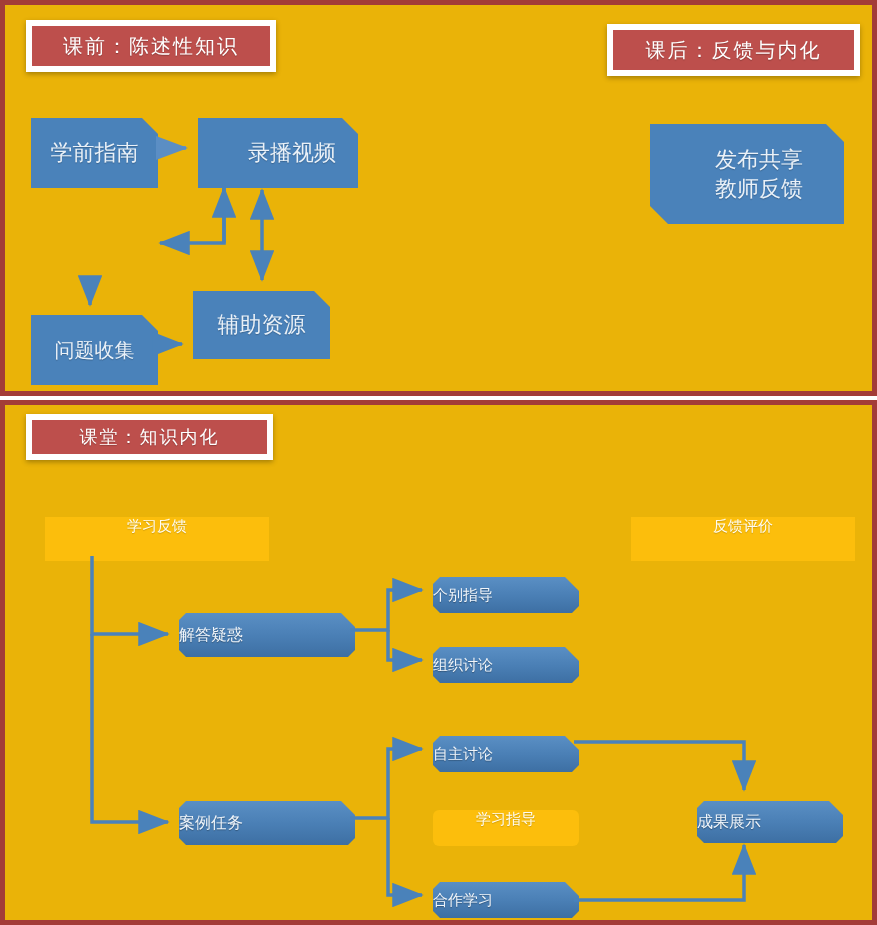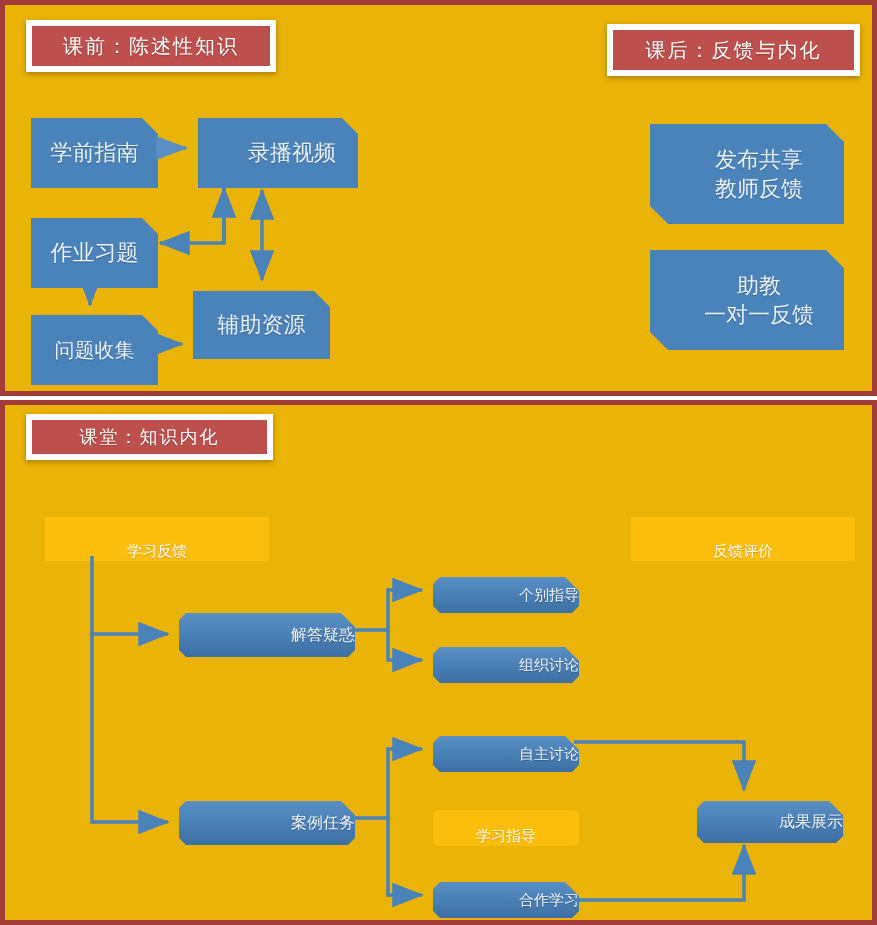--- a/index.html
+++ b/index.html
@@ -43,37 +43,37 @@
     -webkit-clip-path:polygon(0 0, calc(100% - 18px) 0, 100% 18px, 100% 100%, 18px 100%, 0 calc(100% - 18px));
     clip-path:polygon(0 0, calc(100% - 18px) 0, 100% 18px, 100% 100%, 18px 100%, 0 calc(100% - 18px));
     padding-left:24px;
   }
 
   
   .rbox{
     position:absolute;border-radius:7px;
     background:linear-gradient(180deg,#5a8fc4 0%,#4a7fb5 52%,#3d6fa3 100%);
     border:1px solid #3a6795;
-    display:flex;align-items:center;justify-content:flex-end;
+    display:flex;align-items:center;justify-content:flex-start;
     color:#f0f5fa;text-shadow:0 1px 1px rgba(0,0,0,.3);
     box-sizing:border-box;
     box-shadow:0 1px 2px rgba(0,0,0,.2);
   }
   .rbox.clip{
     border:none;border-radius:0;
     -webkit-clip-path:polygon(7px 0, calc(100% - 14px) 0, 100% 14px, 100% calc(100% - 7px),
        calc(100% - 7px) 100%, 7px 100%, 0 calc(100% - 7px), 0 7px);
     clip-path:polygon(7px 0, calc(100% - 14px) 0, 100% 14px, 100% calc(100% - 7px),
        calc(100% - 7px) 100%, 7px 100%, 0 calc(100% - 7px), 0 7px);
   }
 
   
   .ybox{
     position:absolute;background:#fcbe0c;
-    display:flex;align-items:flex-end;justify-content:center;
+    display:flex;align-items:flex-start;justify-content:center;
     color:#fffdf2;text-shadow:0 1px 1px rgba(0,0,0,.18);
     box-sizing:border-box;
   }
   .ybox.round{border-radius:6px 6px 6px 6px;}
 
   svg.arrows{position:absolute;left:0;top:0;width:877px;height:925px;pointer-events:none;}
 </style>
 </head>
 <body>
 
@@ -90,41 +90,34 @@
     </div>
 
     <div class="fold" style="left:26px;top:113px;width:127px;height:70px;font-size:22px;">
       <span>学前指南</span>
     </div>
 
     <div class="fold" style="left:193px;top:113px;width:132px;height:70px;font-size:22px;padding-left:28px;">
       <span>录播视频</span>
     </div>
 
-    <div class="fold" style="left:26px;top:213px;width:127px;height:70px;font-size:22px;">
-      <span>作业习题</span>
-    </div>
 
     <div class="fold" style="left:26px;top:310px;width:127px;height:70px;font-size:20px;">
       <span>问题收集</span>
     </div>
 
     <div class="fold" style="left:188px;top:286px;width:137px;height:68px;font-size:22px;">
       <span>辅助资源</span>
     </div>
 
     <div class="fold fold2" style="left:645px;top:119px;width:170px;height:100px;font-size:22px;">
       <span>发布共享
 教师反馈</span>
     </div>
 
-    <div class="fold fold2" style="left:645px;top:245px;width:170px;height:100px;font-size:22px;">
-      <span>助教
-一对一反馈</span>
-    </div>
   </div>
 
   <div class="panel bottom">
 
     <div class="banner" style="left:21px;top:9px;width:247px;height:46px;">
       <div class="banner-inner" style="font-size:18px;">课堂：知识内化</div>
     </div>
 
     <div class="ybox" style="left:40px;top:112px;width:224px;height:44px;font-size:15px;">
       <span>学习反馈</span>

